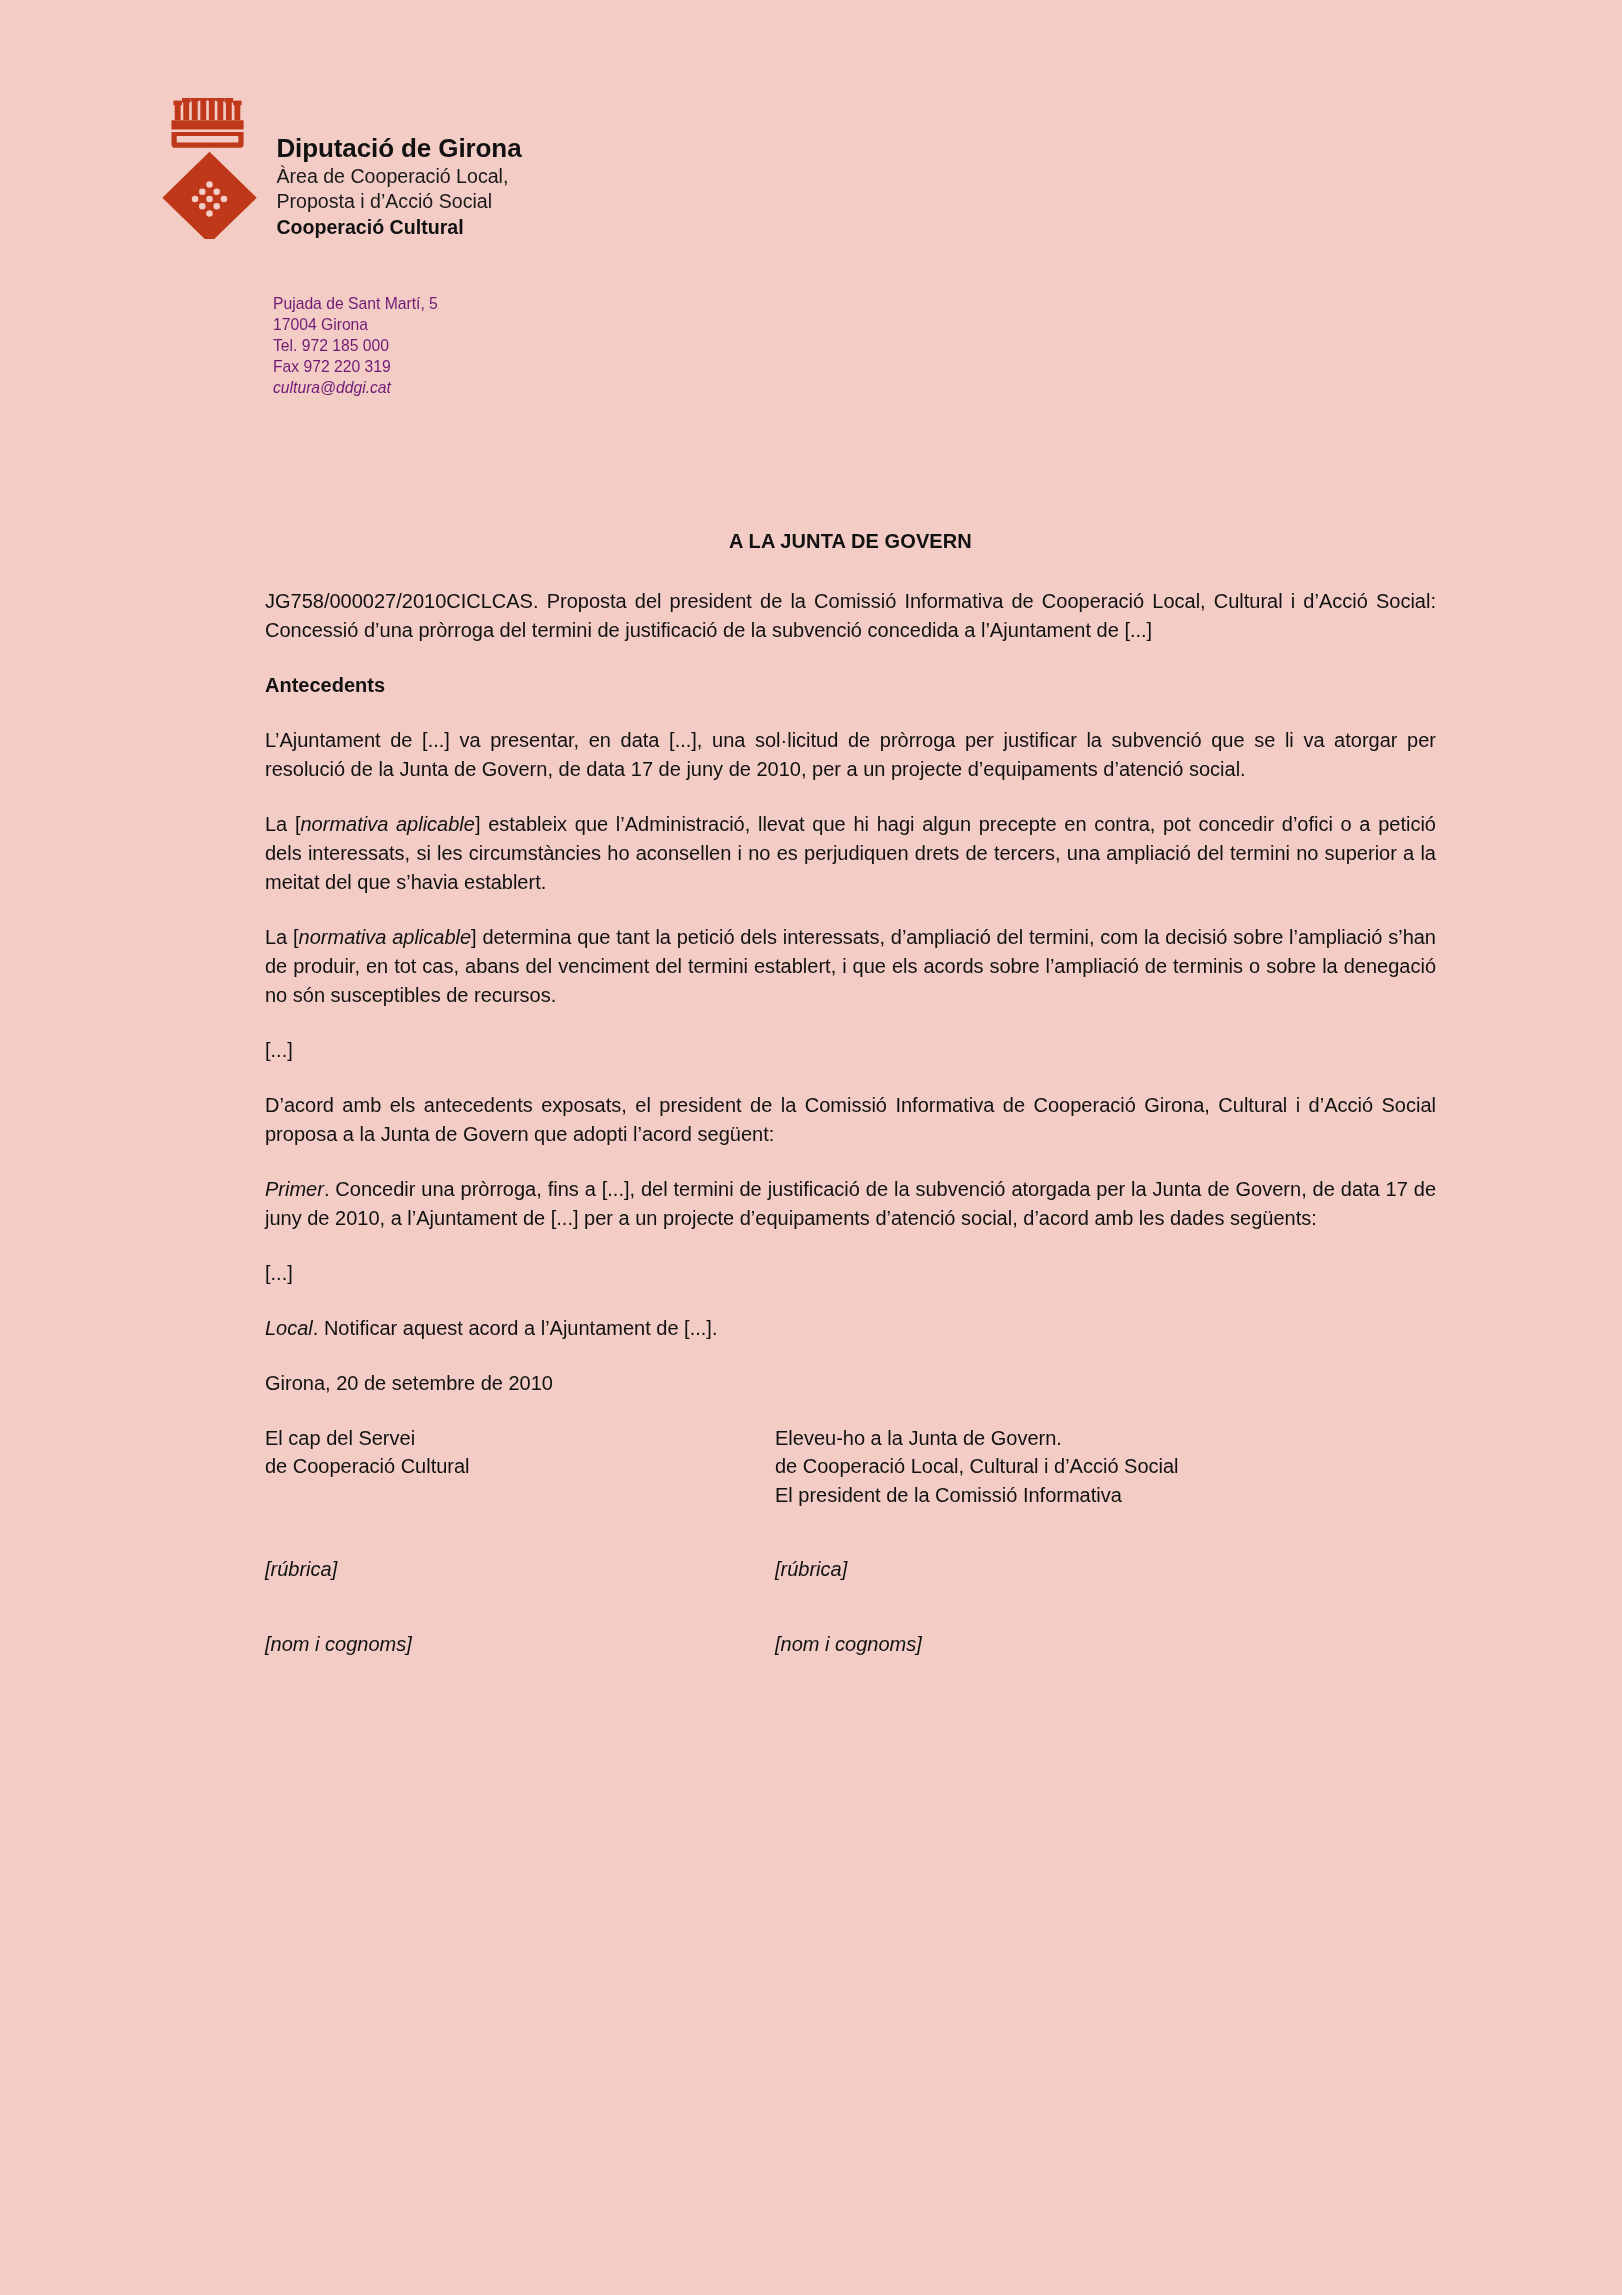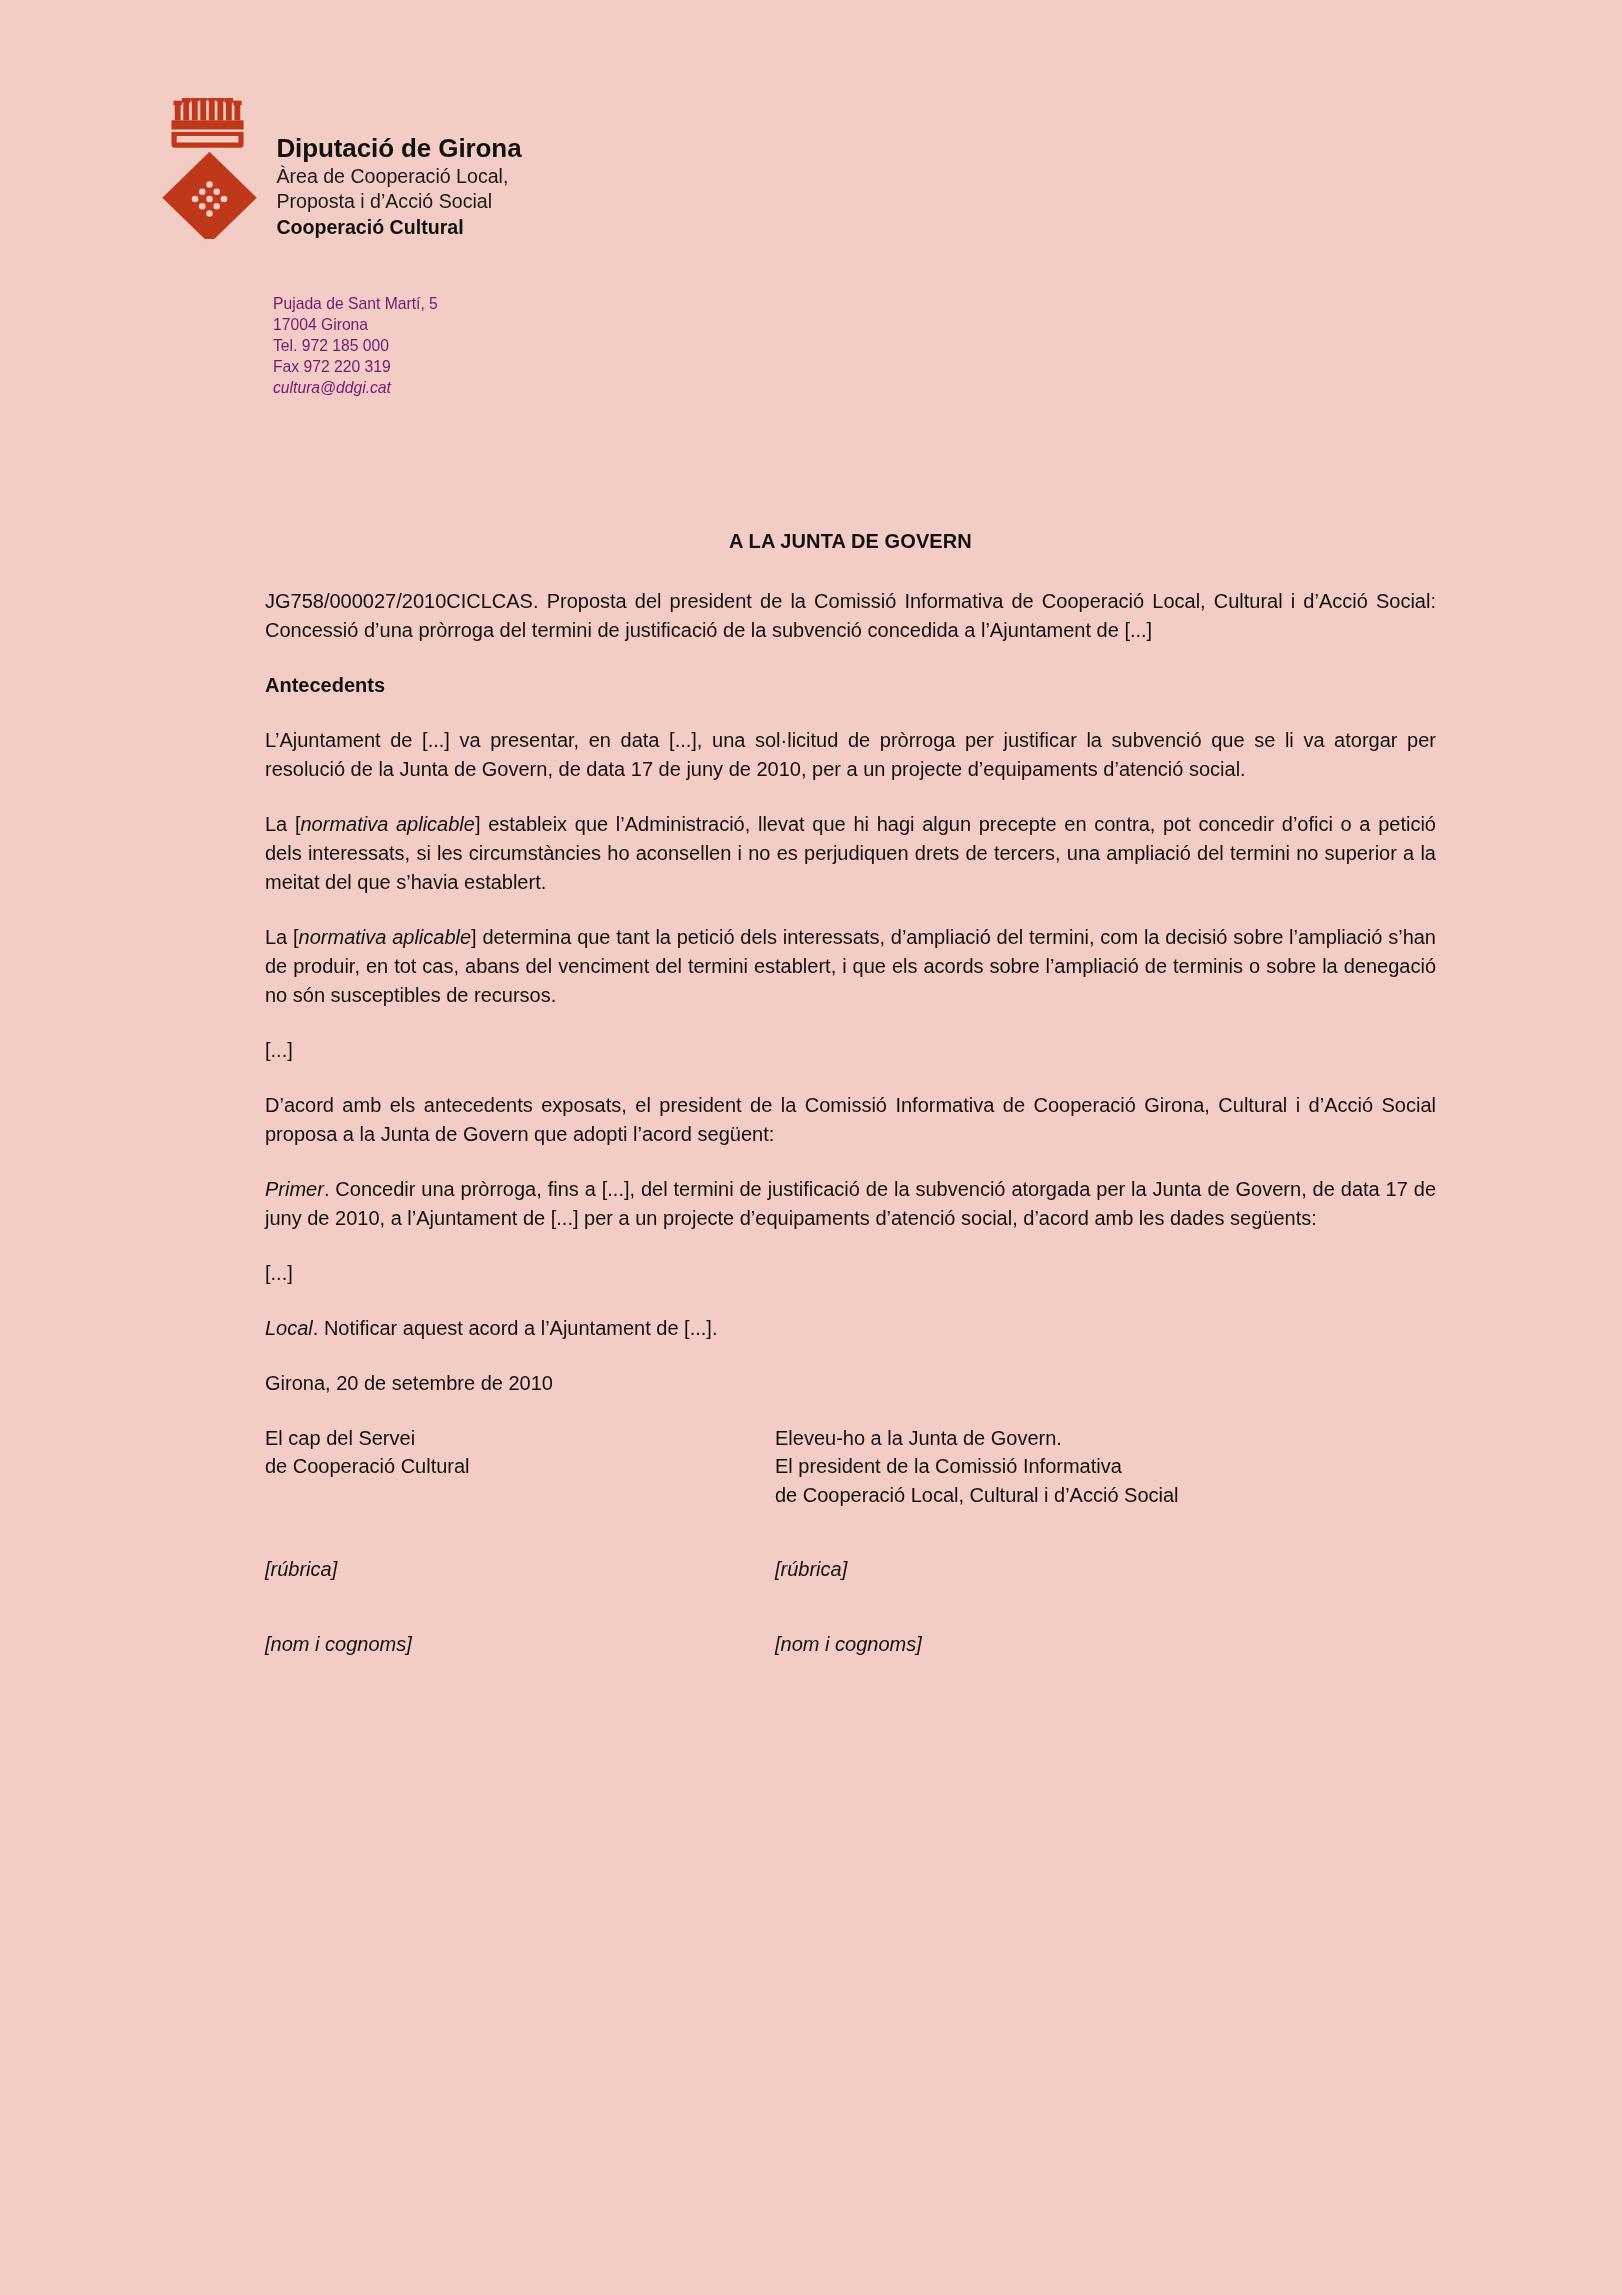--- a/index.html
+++ b/index.html
@@ -228,22 +228,22 @@
 
   <div class="sign-wrap">
 
     <div class="sign-row">
       <div class="sign-col-left">
         <div>El cap del Servei</div>
         <div>de Cooperació Cultural</div>
       </div>
       <div class="sign-col-right">
         <div>Eleveu-ho a la Junta de Govern.</div>
+        <div>de Cooperació Local, Cultural i d’Acció Social</div>
         <div>El president de la Comissió Informativa</div>
-        <div>de Cooperació Local, Cultural i d’Acció Social</div>
       </div>
     </div>
 
     <div class="sign-gap"></div>
 
     <div class="sign-row">
       <div class="sign-col-left">
         <div class="rubrica">[rúbrica]</div>
       </div>
       <div class="sign-col-right">

